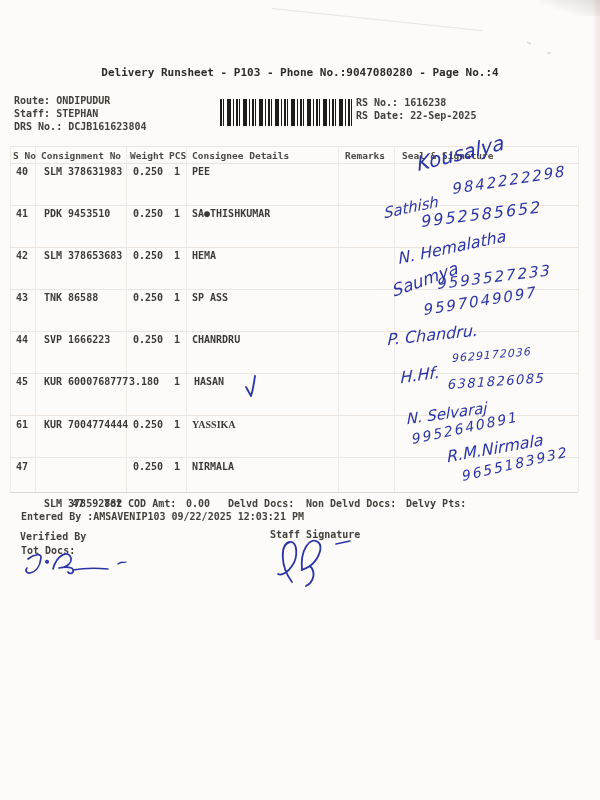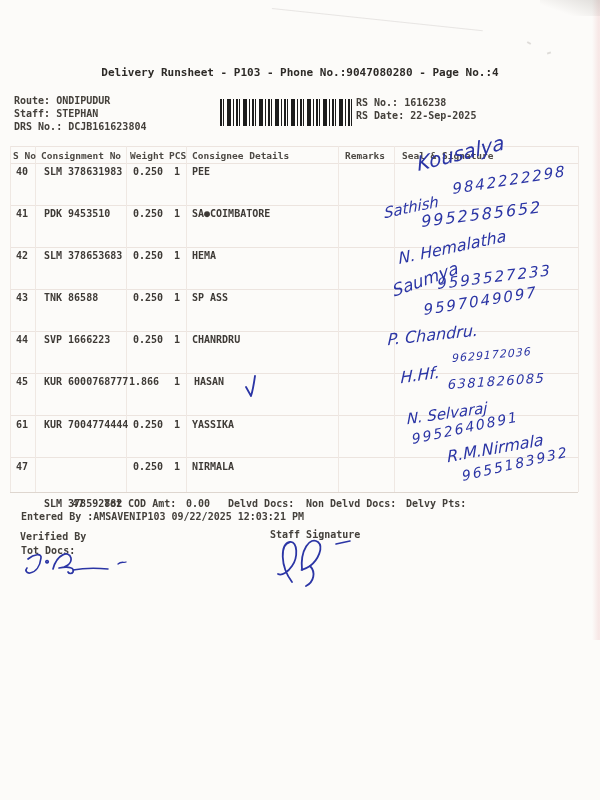--- a/index.html
+++ b/index.html
@@ -97,21 +97,21 @@
     <span class="t cell" style="left:44px;top:166px;">SLM 378631983</span>
     <span class="t cell" style="left:133px;top:166px;">0.250</span>
     <span class="t cell" style="left:174px;top:166px;">1</span>
     <span class="t cell" style="left:192px;top:166px;">PEE</span>
   </div>
   <div>
     <span class="t cell" style="left:16px;top:208px;">41</span>
     <span class="t cell" style="left:44px;top:208px;">PDK 9453510</span>
     <span class="t cell" style="left:133px;top:208px;">0.250</span>
     <span class="t cell" style="left:174px;top:208px;">1</span>
-    <span class="t cell" style="left:192px;top:208px;">SA●COIMBATORE</span>
+    <span class="t cell" style="left:192px;top:208px;">SA●THISHKUMAR</span>
   </div>
   <div>
     <span class="t cell" style="left:16px;top:250px;">42</span>
     <span class="t cell" style="left:44px;top:250px;">SLM 378653683</span>
     <span class="t cell" style="left:133px;top:250px;">0.250</span>
     <span class="t cell" style="left:174px;top:250px;">1</span>
     <span class="t cell" style="left:192px;top:250px;">HEMA</span>
   </div>
   <div>
     <span class="t cell" style="left:16px;top:292px;">43</span>
@@ -123,30 +123,30 @@
   <div>
     <span class="t cell" style="left:16px;top:334px;">44</span>
     <span class="t cell" style="left:44px;top:334px;">SVP 1666223</span>
     <span class="t cell" style="left:133px;top:334px;">0.250</span>
     <span class="t cell" style="left:174px;top:334px;">1</span>
     <span class="t cell" style="left:192px;top:334px;">CHANRDRU</span>
   </div>
   <div>
     <span class="t cell" style="left:16px;top:376px;">45</span>
     <span class="t cell" style="left:44px;top:376px;">KUR 6000768777</span>
-    <span class="t cell" style="left:129px;top:376px;">1.866</span>
+    <span class="t cell" style="left:129px;top:376px;">3.180</span>
     <span class="t cell" style="left:174px;top:376px;">1</span>
     <span class="t cell" style="left:194px;top:376px;">HASAN</span>
   </div>
   <div>
     <span class="t cell" style="left:16px;top:419px;">61</span>
     <span class="t cell" style="left:44px;top:419px;">KUR 7004774444</span>
     <span class="t cell" style="left:133px;top:419px;">0.250</span>
     <span class="t cell" style="left:174px;top:419px;">1</span>
-    <span class="t cell" style="left:192px;top:419px;">YASSIKA</span>
+    <span class="t cell" style="left:192px;top:419px;font-family:Liberation Serif, serif;">YASSIKA</span>
   </div>
   <div>
     <span class="t cell" style="left:16px;top:461px;">47</span>
     <span class="t cell" style="left:44px;top:461px;margin-top:37px;">SLM 378592882</span>
     <span class="t cell" style="left:133px;top:461px;">0.250</span>
     <span class="t cell" style="left:174px;top:461px;">1</span>
     <span class="t cell" style="left:192px;top:461px;">NIRMALA</span>
   </div>
 
   <span class="hw" style="left:416px;top:152px;font-size:20px;transform:rotate(-14deg) skewX(-8deg);">Kousalya</span>

